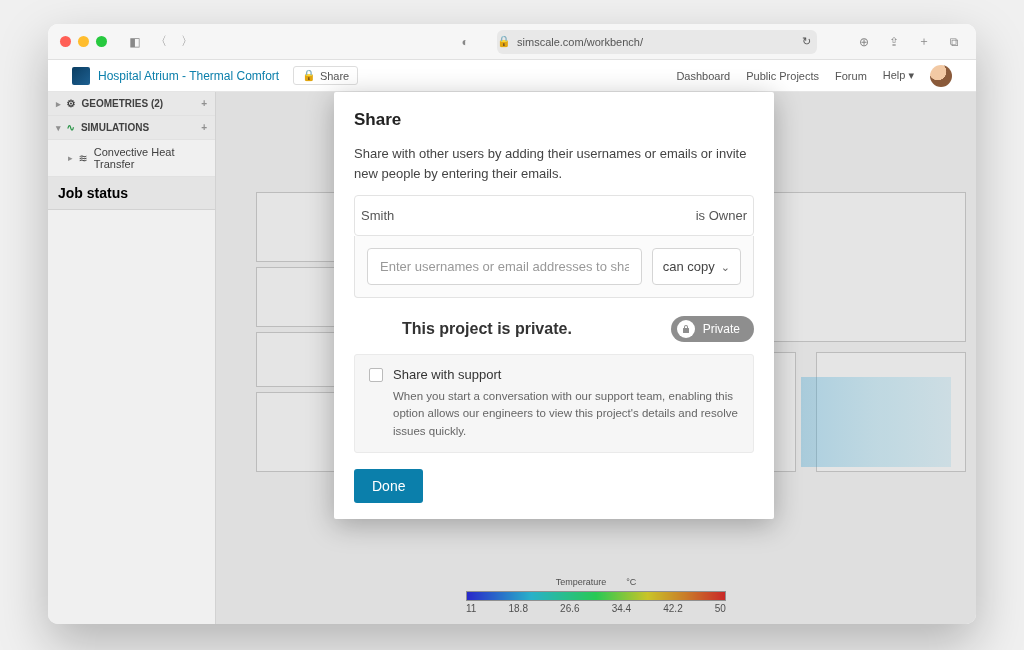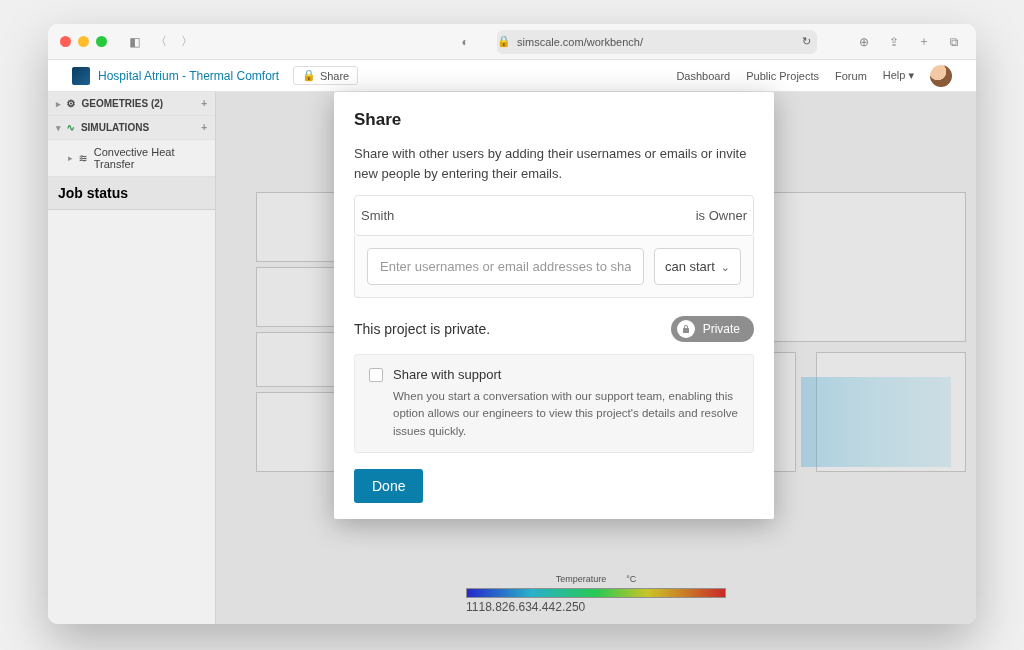--- a/index.html
+++ b/index.html
@@ -34,34 +34,34 @@
 .tree-item .plus { margin-left: auto; color: #999; }
 .job-status { padding: 8px 10px; background: #f3f3f3; font-weight: 600; font-size: 14px; border-bottom: 1px solid #e0e0e0; }
 
 .canvas { flex: 1; position: relative; background: #ededed; }
 .scene { position: absolute; inset: 30px 40px 70px 40px; }
 .building-block { position: absolute; background: #f4f4f4; border: 1px solid #c8c8c8; }
 .flow-area { position: absolute; background: linear-gradient(90deg, #2fa8e0 0%, #6cc6e8 50%, #9dd6ee 100%); opacity: 0.6; }
 .legend { position: absolute; bottom: 10px; left: 50%; transform: translateX(-50%); text-align: center; font-size: 9px; color: #555; }
 .legend-title { margin-bottom: 4px; display:flex; gap:20px; justify-content:center; }
 .legend-bar { width: 260px; height: 10px; background: linear-gradient(90deg, #2b2bd6 0%, #2bbdd6 25%, #2bd65a 50%, #d6d12b 70%, #d6822b 85%, #d62b2b 100%); border: 1px solid #999; margin-bottom:2px;}
-.legend-ticks { display: flex; width: 260px; font-size: 12px; }
+.legend-ticks { display: flex; justify-content: space-between; width: 260px; font-size: 10px; }
 
 .dim { position: absolute; inset: 0; background: rgba(0,0,0,0.06); pointer-events: none; }
 
 .modal { position: absolute; top: 68px; left: 286px; width: 440px; background: #fff; box-shadow: 0 6px 28px rgba(0,0,0,0.28); border-radius: 2px; padding: 18px 20px 16px; font-size: 13px; color: #333; }
 .modal h2 { font-size: 17px; font-weight: 600; margin-bottom: 14px; color: #222; }
 .modal-desc { font-size: 13px; line-height: 1.5; color: #444; margin-bottom: 12px; }
 .owner-row { border: 1px solid #e3e3e3; border-radius: 4px; padding: 12px 6px; display: flex; justify-content: space-between; font-size: 13px; color: #555; margin-bottom: 0; }
 .share-box { border: 1px solid #e3e3e3; border-top: none; border-radius: 0 0 4px 4px; padding: 12px; display: flex; gap: 10px; background:#fbfbfb; }
 .share-input { flex: 1; border: 1px solid #d5d5d5; border-radius: 4px; padding: 10px 12px; font-size: 13px; color: #333; }
 .share-input::placeholder { color: #999; }
 .perm-select { border: 1px solid #d5d5d5; border-radius: 4px; padding: 10px 10px; font-size: 13px; display: flex; align-items: center; gap: 6px; color: #444; background:#fff; }
 .privacy-row { display: flex; align-items: center; justify-content: space-between; margin: 18px 0 12px; }
-.privacy-text { font-weight: 400; font-size: 14px; }
+.privacy-text { font-weight: 700; font-size: 16px; margin-left: 48px; }
 .privacy-toggle { background: #8e8e8e; color: #fff; border-radius: 14px; padding: 4px 14px 4px 6px; display: flex; align-items: center; gap: 8px; font-size: 12px; }
 .privacy-toggle .knob { width: 18px; height: 18px; background: #fff; border-radius: 50%; display:flex; align-items:center; justify-content:center; }
 .support-box { background: #f6f6f6; border: 1px solid #eaeaea; border-radius: 3px; padding: 12px 14px; margin-bottom: 16px; }
 .support-head { display: flex; align-items: flex-end; gap: 10px; font-size: 13px; margin-bottom: 6px; }
 .checkbox { width: 14px; height: 14px; border: 1.5px solid #bbb; border-radius: 2px; background: #fff; }
 .support-desc { font-size: 11.5px; color: #666; line-height: 1.5; padding-left: 24px; }
 .done-btn { background: #0b7fab; color: #fff; border: none; padding: 9px 18px; border-radius: 3px; font-size: 14px; font-weight: 500; }
 
 .chev::after { content: "⌄"; font-size: 11px; color: #666; }
 </style>
@@ -169,21 +169,21 @@
   <div class="modal">
     <h2>Share</h2>
     <p class="modal-desc">Share with other users by adding their usernames or emails or invite new people by entering their emails.</p>
     <div class="owner-row">
       <span>Smith</span>
       <span>is Owner</span>
     </div>
     <div class="share-box">
       <input class="share-input" placeholder="Enter usernames or email addresses to share with..." style="">
       <div class="perm-select">
-        <span>can start</span>
+        <span>can copy</span>
         <span class="chev"></span>
       </div>
     </div>
     <div class="privacy-row">
       <span class="privacy-text">This project is private.</span>
       <div class="privacy-toggle">
         <span class="knob">
           <svg width="10" height="10" viewBox="0 0 10 10">
               <path fill="#8e8e8e" d="M3 4V3a2 2 0 114 0v1h.5A.5.5 0 018 4.5v4a.5.5 0 01-.5.5h-5A.5.5 0 012 8.5v-4A.5.5 0 012.5 4H3zm1 0h2V3a1 1 0 10-2 0v1z"></path>
             </svg>

